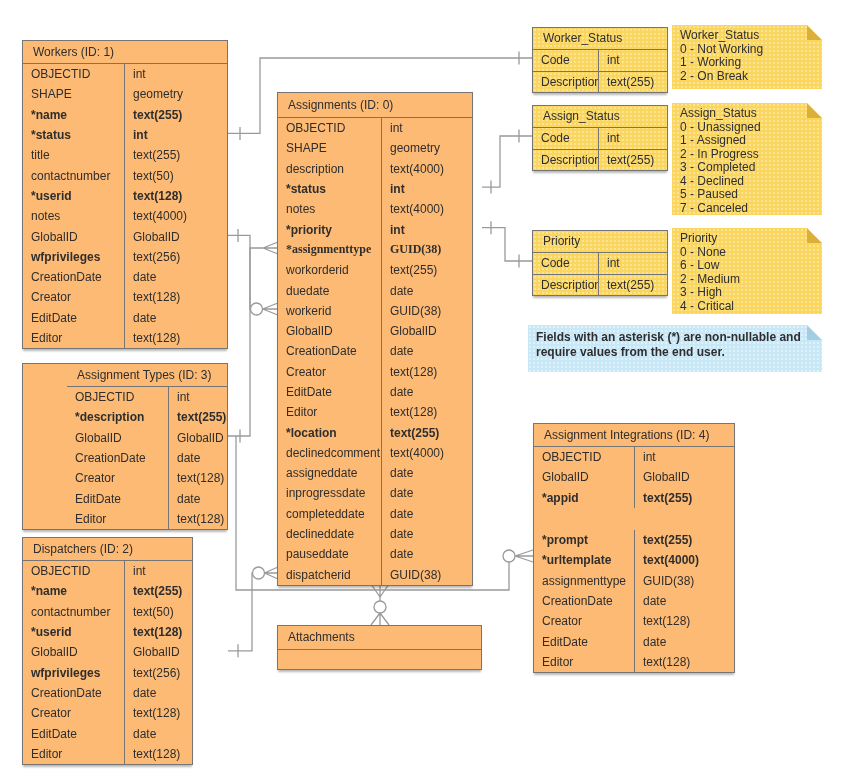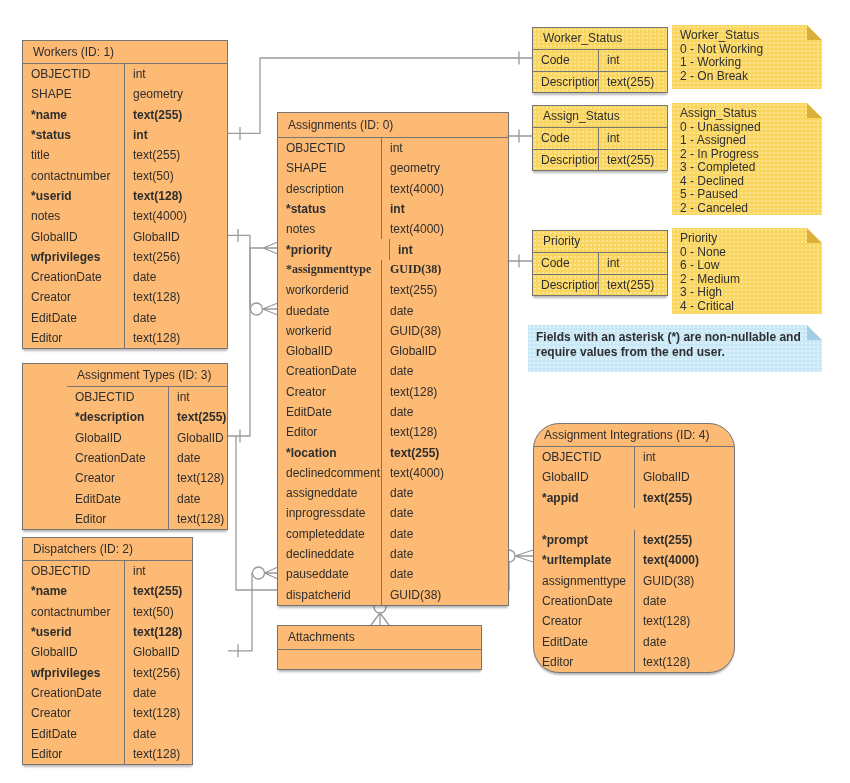--- a/index.html
+++ b/index.html
@@ -239,21 +239,21 @@
           <span class="f-name">EditDate</span>
           <span class="f-type">date</span>
         </div>
         <div class="t-row" style="grid-template-columns: 101px 1fr;">
           <span class="f-name">Editor</span>
           <span class="f-type">text(128)</span>
         </div>
       </div>
   </div>
 
-  <div class="table" style="left:277px;top:92px;width:232px;margin-top:20px;">
+  <div class="table" style="left:277px;top:92px;width:196px;">
     <div class="t-header" style="height:24px;line-height:24px;">Assignments (ID: 0)</div>
     <div>
         <div class="t-row" style="grid-template-columns: 103px 1fr;">
           <span class="f-name">OBJECTID</span>
           <span class="f-type">int</span>
         </div>
         <div class="t-row" style="grid-template-columns: 103px 1fr;">
           <span class="f-name">SHAPE</span>
           <span class="f-type">geometry</span>
         </div>
@@ -262,21 +262,21 @@
           <span class="f-type">text(4000)</span>
         </div>
         <div class="t-row" style="grid-template-columns: 103px 1fr;">
           <span class="f-name b">*status</span>
           <span class="f-type b">int</span>
         </div>
         <div class="t-row" style="grid-template-columns: 103px 1fr;">
           <span class="f-name">notes</span>
           <span class="f-type">text(4000)</span>
         </div>
-        <div class="t-row" style="grid-template-columns: 103px 1fr; gap: 8px;">
+        <div class="t-row" style="grid-template-columns: 103px 1fr;">
           <span class="f-name b">*priority</span>
           <span class="f-type b">int</span>
         </div>
         <div class="t-row" style="grid-template-columns: 103px 1fr; font-family: Liberation Serif, serif;">
           <span class="f-name b">*assignmenttype</span>
           <span class="f-type b">GUID(38)</span>
         </div>
         <div class="t-row" style="grid-template-columns: 103px 1fr;">
           <span class="f-name">workorderid</span>
           <span class="f-type">text(255)</span>
@@ -342,21 +342,21 @@
           <span class="f-type">GUID(38)</span>
         </div>
       </div>
   </div>
 
   <div class="table" style="left:277px;top:625px;width:205px;">
     <div class="t-header" style="border-bottom:none;height:23px;line-height:23px;">Attachments</div>
     <div class="attach-empty"></div>
   </div>
 
-  <div class="table" style="left:533px;top:423px;width:202px;border-radius:26px;">
+  <div class="table" style="left:533px;top:423px;width:202px;">
     <div class="t-header">Assignment Integrations (ID: 4)</div>
     <div>
         <div class="t-row" style="grid-template-columns: 100px 1fr;">
           <span class="f-name">OBJECTID</span>
           <span class="f-type">int</span>
         </div>
         <div class="t-row" style="grid-template-columns: 100px 1fr;">
           <span class="f-name">GlobalID</span>
           <span class="f-type">GlobalID</span>
         </div>
@@ -450,21 +450,21 @@
   <div class="note" style="left:672px;top:103px;width:150px;height:112px;">
     <span class="fold"></span>
     <div>
         <div class="note-line">Assign_Status</div>
         <div class="note-line">0 - Unassigned</div>
         <div class="note-line">1 - Assigned</div>
         <div class="note-line">2 - In Progress</div>
         <div class="note-line">3 - Completed</div>
         <div class="note-line">4 - Declined</div>
         <div class="note-line">5 - Paused</div>
-        <div class="note-line">2 - Canceled</div>
+        <div class="note-line">7 - Canceled</div>
       </div>
   </div>
 
   <div class="note" style="left:672px;top:228px;width:150px;height:86px;">
     <span class="fold"></span>
     <div>
         <div class="note-line">Priority</div>
         <div class="note-line">0 - None</div>
         <div class="note-line">6 - Low</div>
         <div class="note-line">2 - Medium</div>

